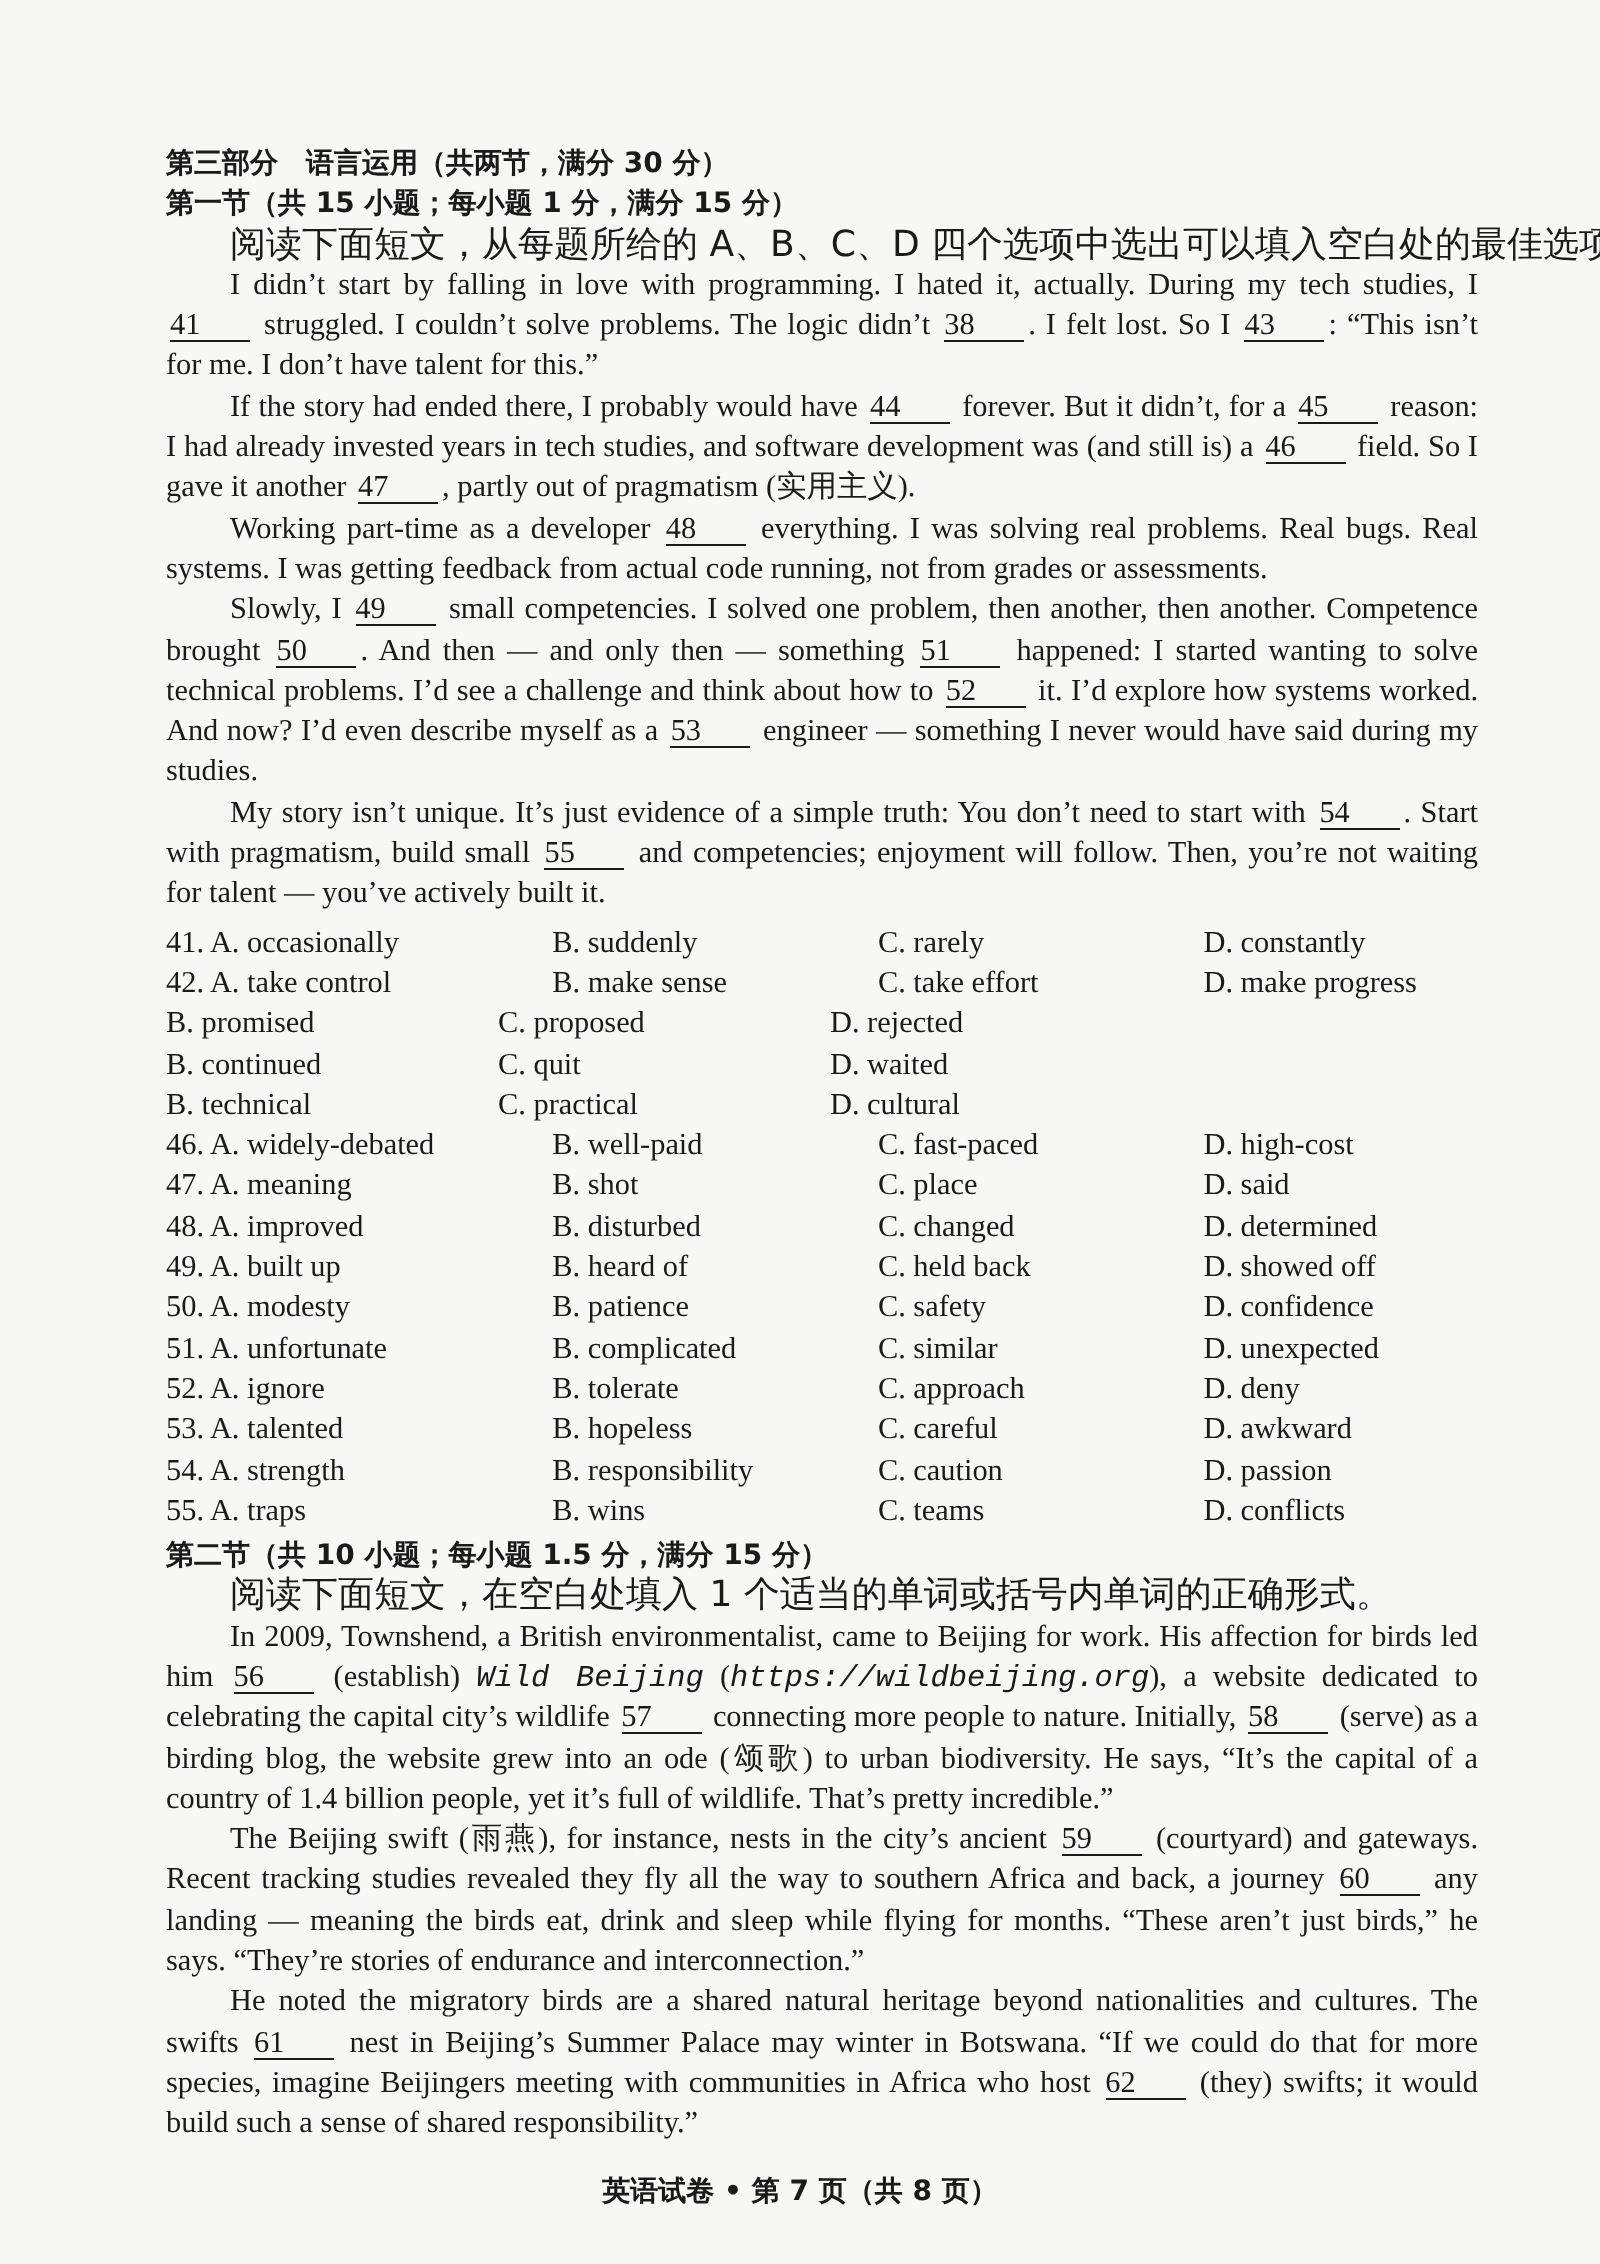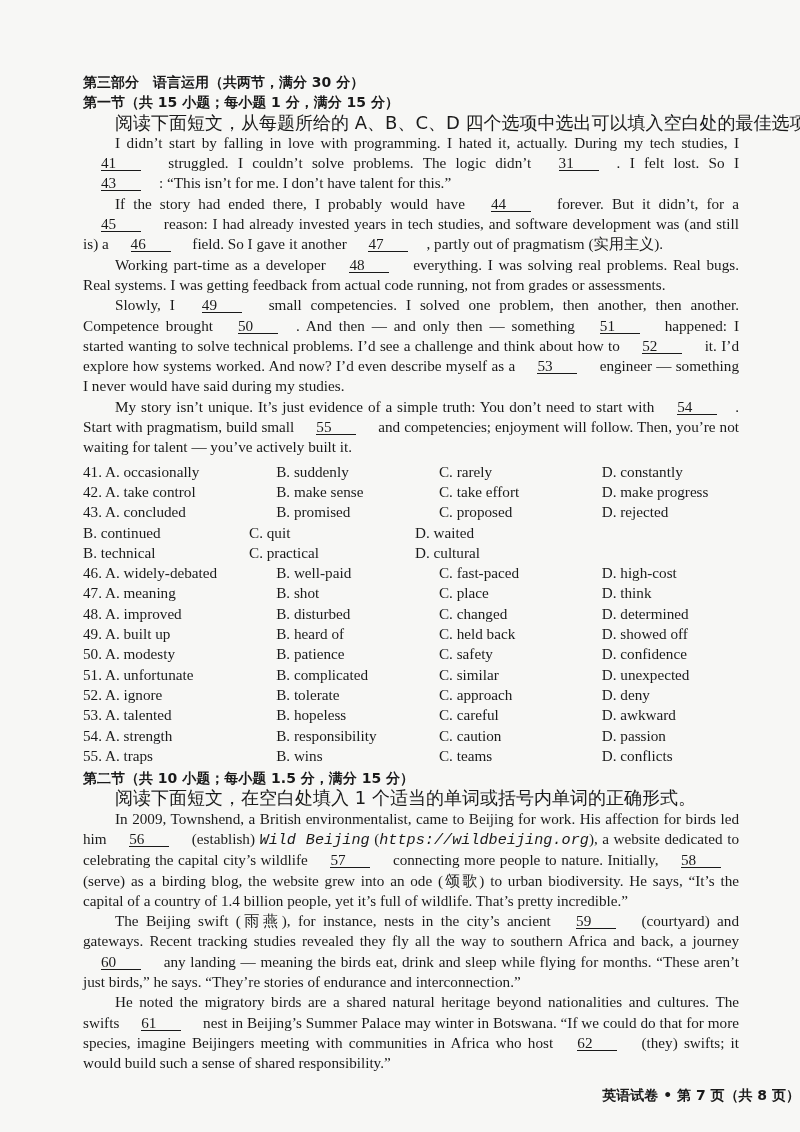--- a/index.html
+++ b/index.html
@@ -7,38 +7,38 @@
     width: 800px; height: 1132px; overflow: hidden;
     background: #f7f7f5;
     font-family: "Liberation Serif", "DejaVu Serif", serif;
     color: #1a1a1a;
   }
   .page { position: absolute; left: 83px; top: 72px; width: 656px; }
   .line { font-size: 15.2px; line-height: 20.3px; white-space: nowrap; }
   .head { font-weight: bold; font-family: "DejaVu Sans", "Liberation Sans", sans-serif; font-size: 14px; }
   .para { font-size: 15.2px; line-height: 20.3px; text-align: justify; text-align-last: left; }
   .indent { text-indent: 32px; }
-  .blank { display: inline-block; min-width: 40px; border-bottom: 1px solid #1a1a1a; text-align: left; line-height: 15px; margin: 0 18px; text-indent: 0; }
+  .blank { display: inline-block; min-width: 40px; border-bottom: 1px solid #1a1a1a; text-align: left; line-height: 15px; margin: 0 2px; text-indent: 0; }
   .cjk { font-family: "DejaVu Sans", sans-serif; font-size: 18px; }
   .opt-row { display: flex; font-size: 15.2px; line-height: 20.3px; align-items: center; }
   .opt-row span { display: block; }
   .c1 { width: 197px; } .c2 { width: 166px; } .c3 { width: 166px; } .c4 { width: 140px; }
-  .footer { position: absolute; top: 1087px; left: 0; width: 800px; text-align: right; font-size: 14px; font-family: "DejaVu Sans", sans-serif; font-weight: bold; }
+  .footer { position: absolute; top: 1087px; left: 0; width: 800px; text-align: center; font-size: 14px; font-family: "DejaVu Sans", sans-serif; font-weight: bold; }
   i { font-style: italic; font-family: Liberation Mono, monospace; }
 </style>
 </head>
 <body>
 
 <div class="page">
   <div class="line head">第三部分　语言运用（共两节，满分 30 分）</div>
   <div class="line head">第一节（共 15 小题；每小题 1 分，满分 15 分）</div>
   <div class="line indent cjk">阅读下面短文，从每题所给的 A、B、C、D 四个选项中选出可以填入空白处的最佳选项。</div>
 
   <div class="para indent">
-    <span>I didn’t start by falling in love with programming. I hated it, actually. During my tech studies, I </span><span class="blank">41</span><span> struggled. I couldn’t solve problems. The logic didn’t </span><span class="blank">31</span><span>. I felt lost. So I </span><span class="blank">43</span><span>: “This isn’t for me. I don’t have talent for this.”</span>
+    <span>I didn’t start by falling in love with programming. I hated it, actually. During my tech studies, I </span><span class="blank">41</span><span> struggled. I couldn’t solve problems. The logic didn’t </span><span class="blank">38</span><span>. I felt lost. So I </span><span class="blank">43</span><span>: “This isn’t for me. I don’t have talent for this.”</span>
   </div>
   <div class="para indent">
     <span>If the story had ended there, I probably would have </span><span class="blank">44</span><span> forever. But it didn’t, for a </span><span class="blank">45</span><span> reason: I had already invested years in tech studies, and software development was (and still is) a </span><span class="blank">46</span><span> field. So I gave it another </span><span class="blank">47</span><span>, partly out of pragmatism (实用主义).</span>
   </div>
   <div class="para indent">
     <span>Working part-time as a developer </span><span class="blank">48</span><span> everything. I was solving real problems. Real bugs. Real systems. I was getting feedback from actual code running, not from grades or assessments.</span>
   </div>
   <div class="para indent">
     <span>Slowly, I </span><span class="blank">49</span><span> small competencies. I solved one problem, then another, then another. Competence brought </span><span class="blank">50</span><span>. And then — and only then — something </span><span class="blank">51</span><span> happened: I started wanting to solve technical problems. I’d see a challenge and think about how to </span><span class="blank">52</span><span> it. I’d explore how systems worked. And now? I’d even describe myself as a </span><span class="blank">53</span><span> engineer — something I never would have said during my studies.</span>
   </div>
@@ -53,21 +53,20 @@
         <span class="c3">C. rarely</span>
         <span class="c4">D. constantly</span>
       </div>
       <div class="opt-row">
         <span class="c1">42. A. take control</span>
         <span class="c2">B. make sense</span>
         <span class="c3">C. take effort</span>
         <span class="c4">D. make progress</span>
       </div>
       <div class="opt-row">
-        <span class="c1">43. A. concluded</span>
         <span class="c2">B. promised</span>
         <span class="c3">C. proposed</span>
         <span class="c4">D. rejected</span>
       </div>
       <div class="opt-row">
         <span class="c2">B. continued</span>
         <span class="c3">C. quit</span>
         <span class="c4">D. waited</span>
       </div>
       <div class="opt-row">
@@ -78,21 +77,21 @@
       <div class="opt-row">
         <span class="c1">46. A. widely-debated</span>
         <span class="c2">B. well-paid</span>
         <span class="c3">C. fast-paced</span>
         <span class="c4">D. high-cost</span>
       </div>
       <div class="opt-row">
         <span class="c1">47. A. meaning</span>
         <span class="c2">B. shot</span>
         <span class="c3">C. place</span>
-        <span class="c4">D. think</span>
+        <span class="c4">D. said</span>
       </div>
       <div class="opt-row">
         <span class="c1">48. A. improved</span>
         <span class="c2">B. disturbed</span>
         <span class="c3">C. changed</span>
         <span class="c4">D. determined</span>
       </div>
       <div class="opt-row">
         <span class="c1">49. A. built up</span>
         <span class="c2">B. heard of</span>

